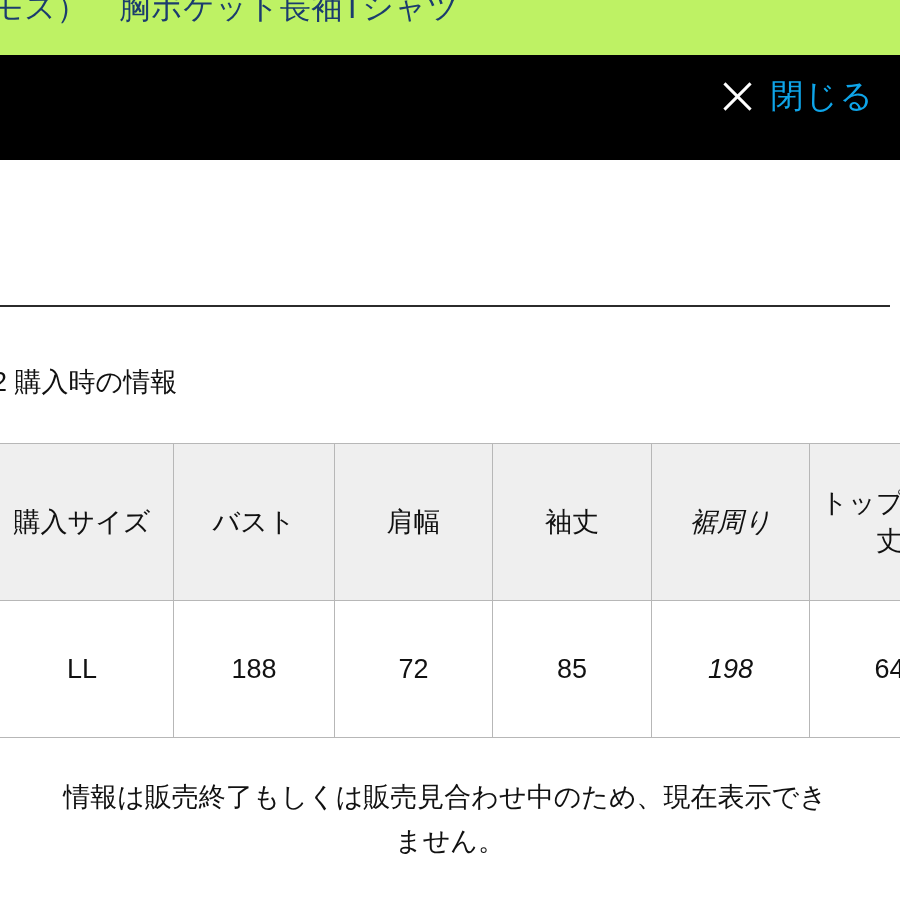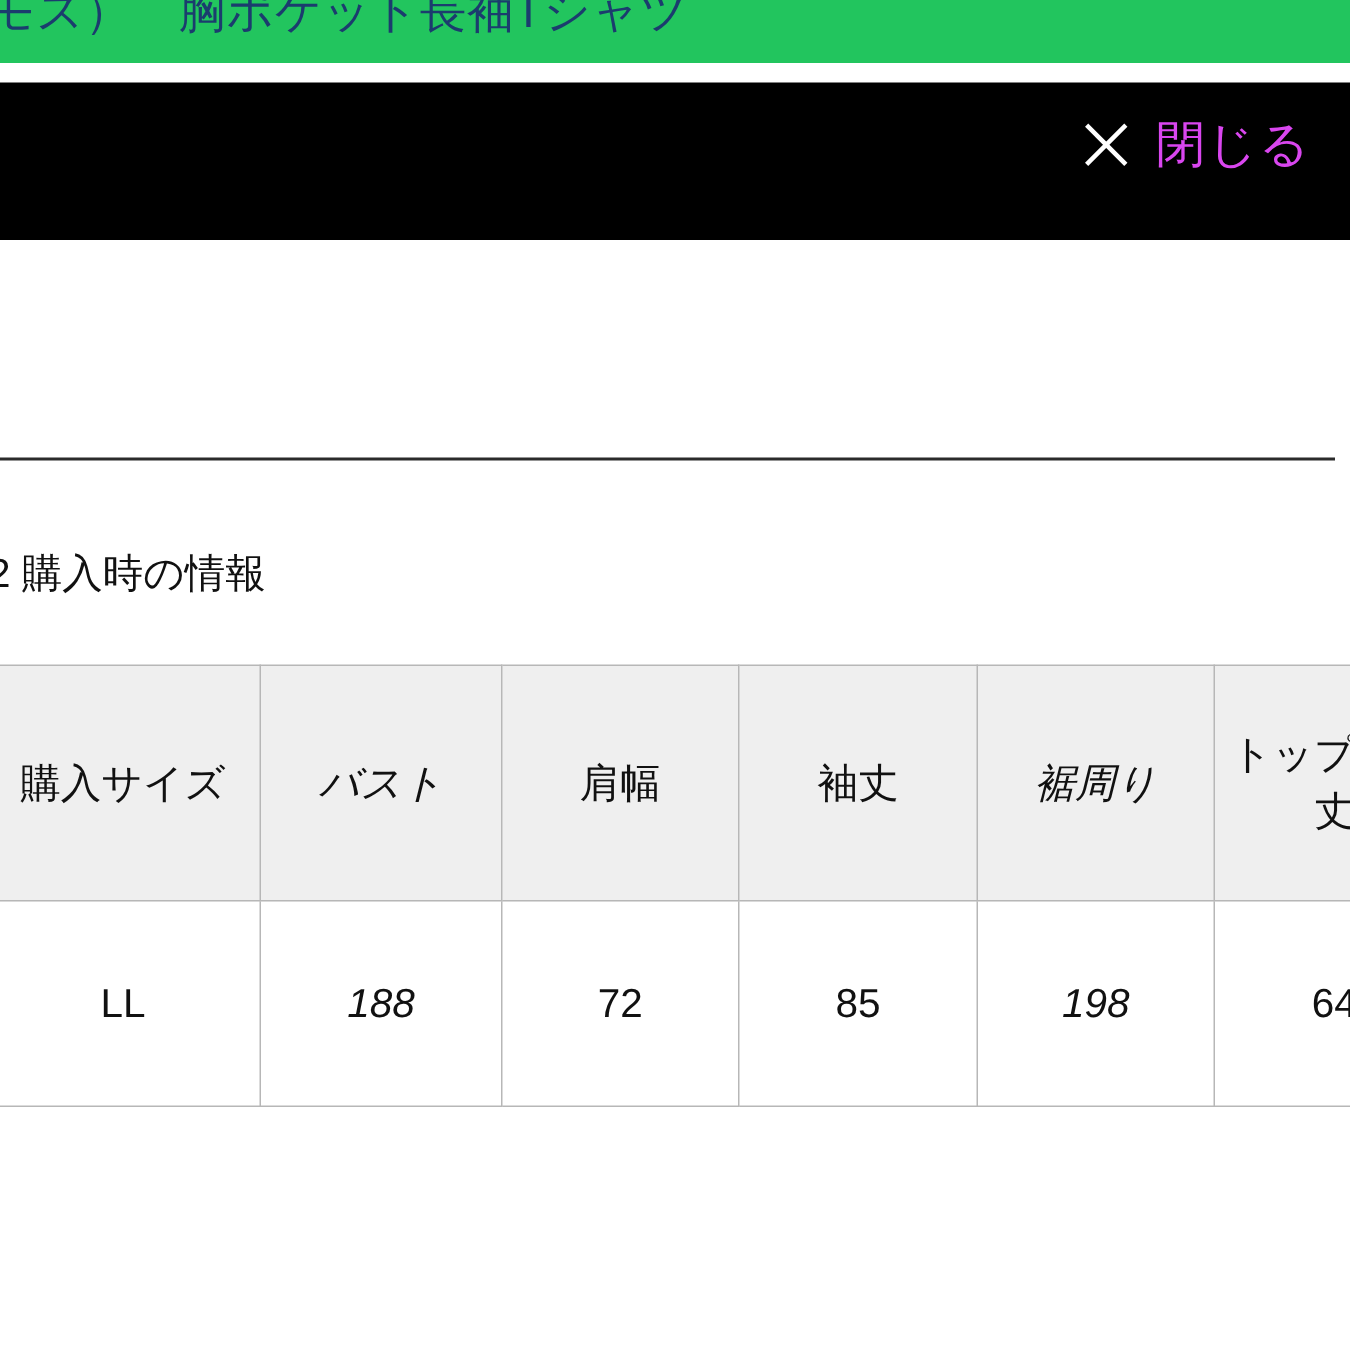--- a/index.html
+++ b/index.html
@@ -14,22 +14,22 @@
     overflow: hidden;
     position: relative;
   }
 
   
   .top-title-bar {
     position: absolute;
     top: 0;
     left: 0;
     width: 900px;
-    height: 42px;
-    background: #22c55e;
+    height: 55px;
+    background: #bef264;
     overflow: hidden;
   }
   .top-title-text {
     position: absolute;
     left: -8px;
     top: -14px;
     font-size: 31px;
     line-height: 44px;
     color: #1b3c6e;
     white-space: nowrap;
@@ -45,21 +45,21 @@
     height: 105px;
     background: #000000;
   }
   .close-button {
     position: absolute;
     right: 26px;
     top: 22px;
     display: flex;
     align-items: center;
     gap: 14px;
-    color: #d946ef;
+    color: #0ea5e9;
     cursor: pointer;
   }
   .close-x {
     width: 38px;
     height: 38px;
     position: relative;
     flex: 0 0 auto;
   }
   .close-x::before,
   .close-x::after {
@@ -132,21 +132,21 @@
     line-height: 38px;
     padding: 4px 6px;
   }
   .size-table td {
     background: #ffffff;
     height: 128px;
     font-size: 27px;
     padding: 4px 6px;
   }
   .col-0 { width: 170px; }
-  .col-1 { width: 148px; font-style: italic; }
+  .col-1 { width: 148px; }
   .col-2 { width: 145px; }
   .col-3 { width: 146px; }
   .col-4 { width: 145px; font-style: italic; }
   .col-5 { width: 147px; }
 
   
   .notice {
     position: absolute;
     top: 615px;
     left: 0;
@@ -201,14 +201,18 @@
         <td class="col-0">LL</td>
         <td class="col-1">188</td>
         <td class="col-2">72</td>
         <td class="col-3">85</td>
         <td class="col-4">198</td>
         <td class="col-5">64</td>
       </tr>
     </tbody>
   </table>
 
+  <div class="notice">
+    <span class="line1">情報は販売終了もしくは販売見合わせ中のため、現在表示でき</span>
+    <span class="line2">ません。</span>
+  </div>
 
 </div>
 
 </body></html>

